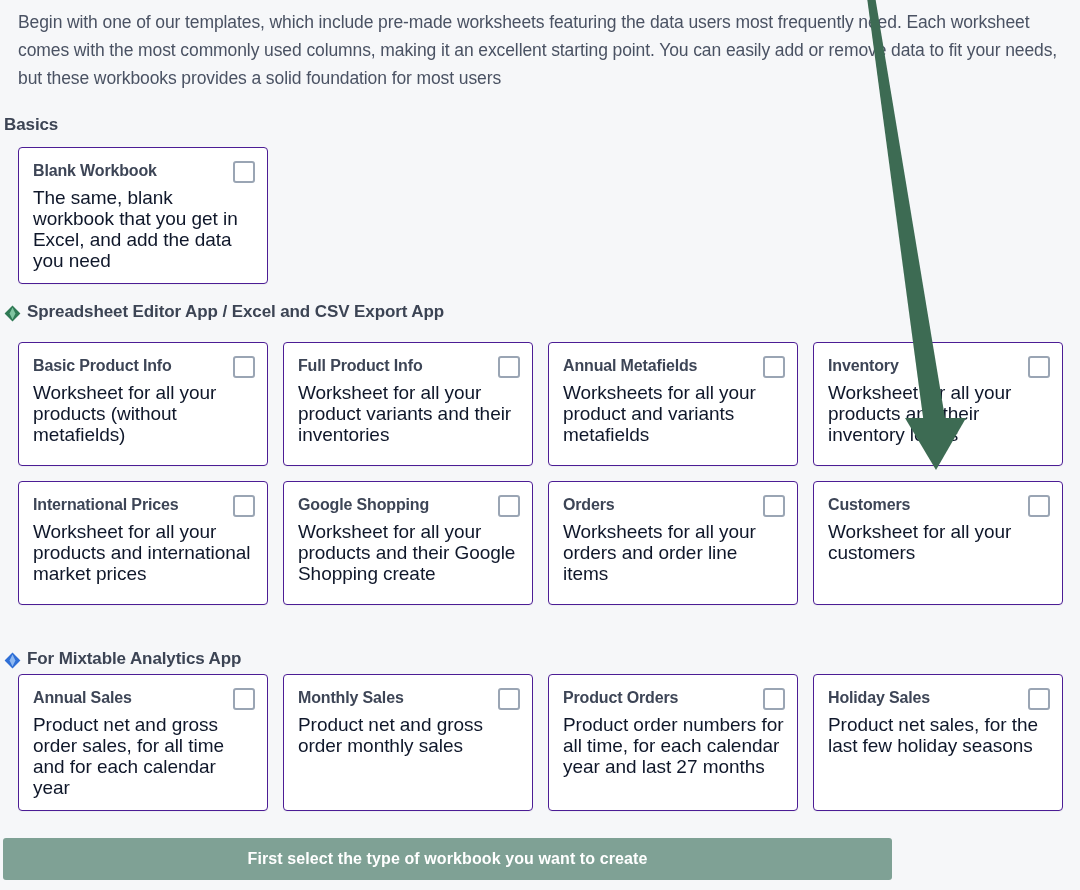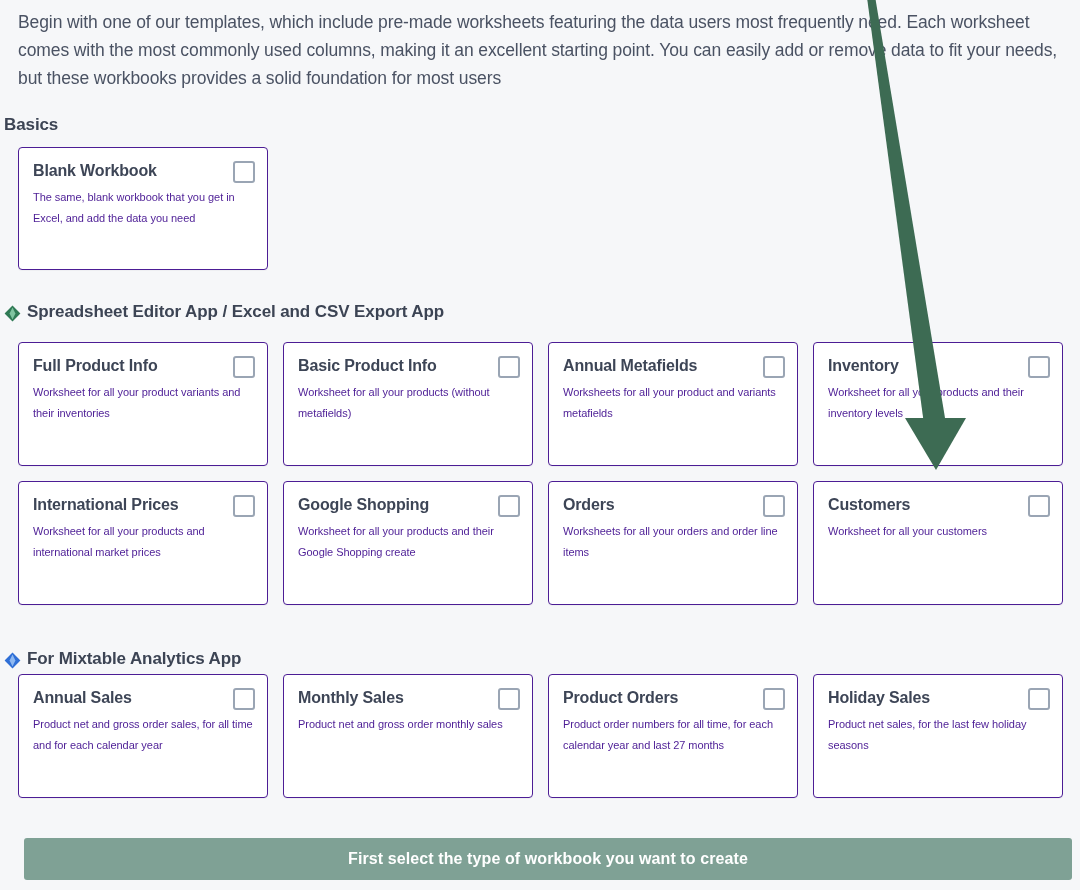--- a/index.html
+++ b/index.html
@@ -111,32 +111,32 @@
     height: 22px;
     flex: 0 0 22px;
     background: #ffffff;
     border: 2px solid #9aa5b4;
     border-radius: 3px;
     margin-top: 1px;
     cursor: pointer;
   }
 
   .card-desc {
-    font-size: 11px;
+    font-size: 19px;
     line-height: 21px;
-    color: #4c1d95;
+    color: #0f172a;
     letter-spacing: -0.05px;
   }
 
   
   .action-bar {
     position: absolute;
-    left: 24px;
+    left: 3px;
     top: 838px;
-    width: 1048px;
+    width: 889px;
   }
   .action-button {
     width: 100%;
     height: 42px;
     background: #7fa195;
     border: none;
     border-radius: 3px;
     color: #ffffff;
     font-family: "Liberation Sans", sans-serif;
     font-size: 16px;
@@ -184,31 +184,31 @@
         <polygon points="8.5,0.6 16.4,8.5 8.5,16.4 0.6,8.5" fill="#2f7a55"></polygon>
         <polygon points="8.5,2.6 11.4,8.5 8.5,14.4 5.6,8.5" fill="#7fc4a0"></polygon>
       </svg>
     </span>
     <span>Spreadsheet Editor App / Excel and CSV Export App</span>
   </h2>
 
   <div class="card-grid sheets-grid">
     <div class="card">
       <div class="card-head">
+        <div class="card-title">Basic Product Info</div>
+        <div class="checkbox"></div>
+      </div>
+      <div class="card-desc">Worksheet for all your products (without metafields)</div>
+    </div>
+    <div class="card">
+      <div class="card-head">
         <div class="card-title">Full Product Info</div>
         <div class="checkbox"></div>
       </div>
       <div class="card-desc">Worksheet for all your product variants and their inventories</div>
-    </div>
-    <div class="card">
-      <div class="card-head">
-        <div class="card-title">Basic Product Info</div>
-        <div class="checkbox"></div>
-      </div>
-      <div class="card-desc">Worksheet for all your products (without metafields)</div>
     </div>
     <div class="card">
       <div class="card-head">
         <div class="card-title">Annual Metafields</div>
         <div class="checkbox"></div>
       </div>
       <div class="card-desc">Worksheets for all your product and variants metafields</div>
     </div>
     <div class="card">
       <div class="card-head">

